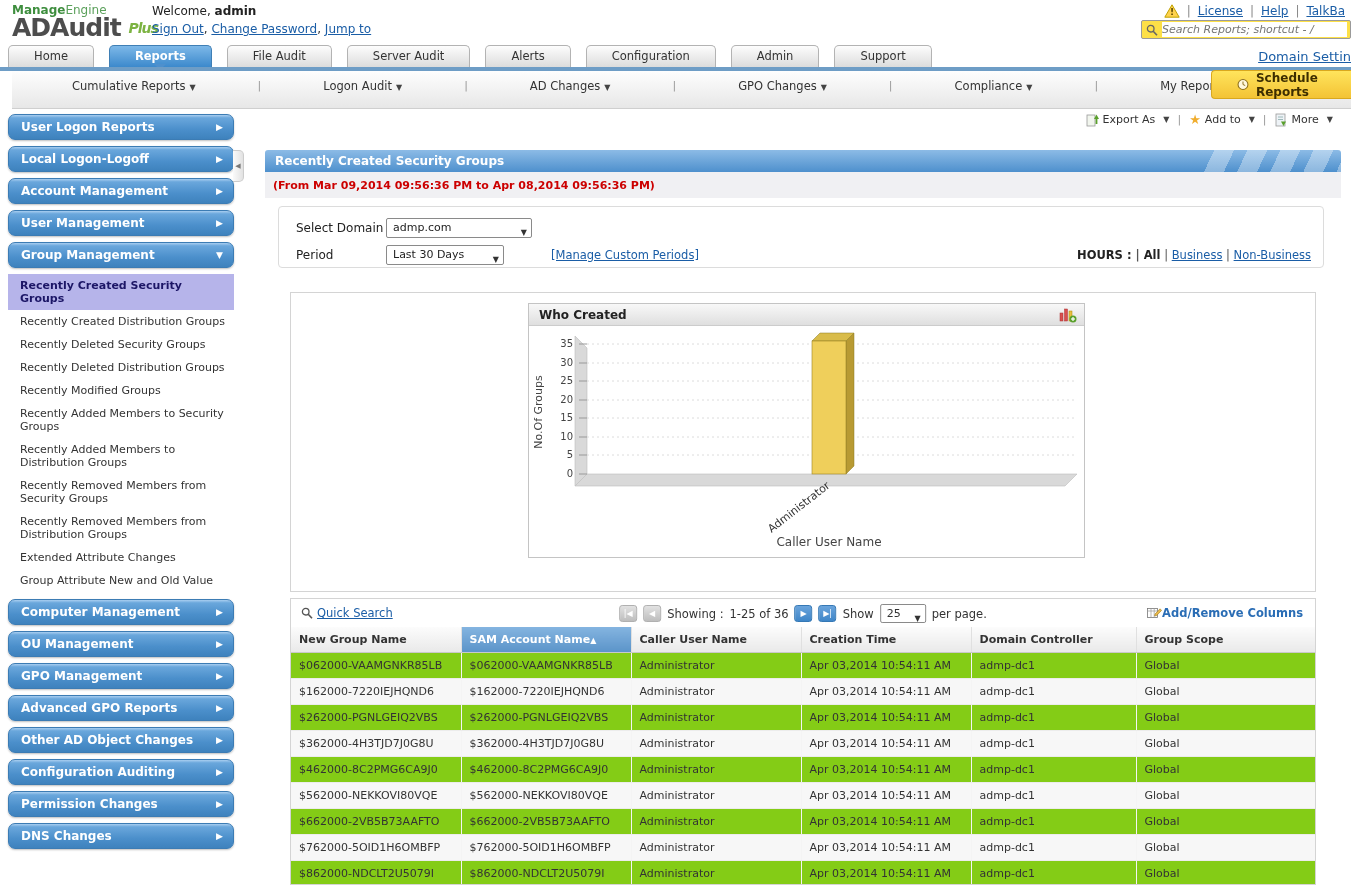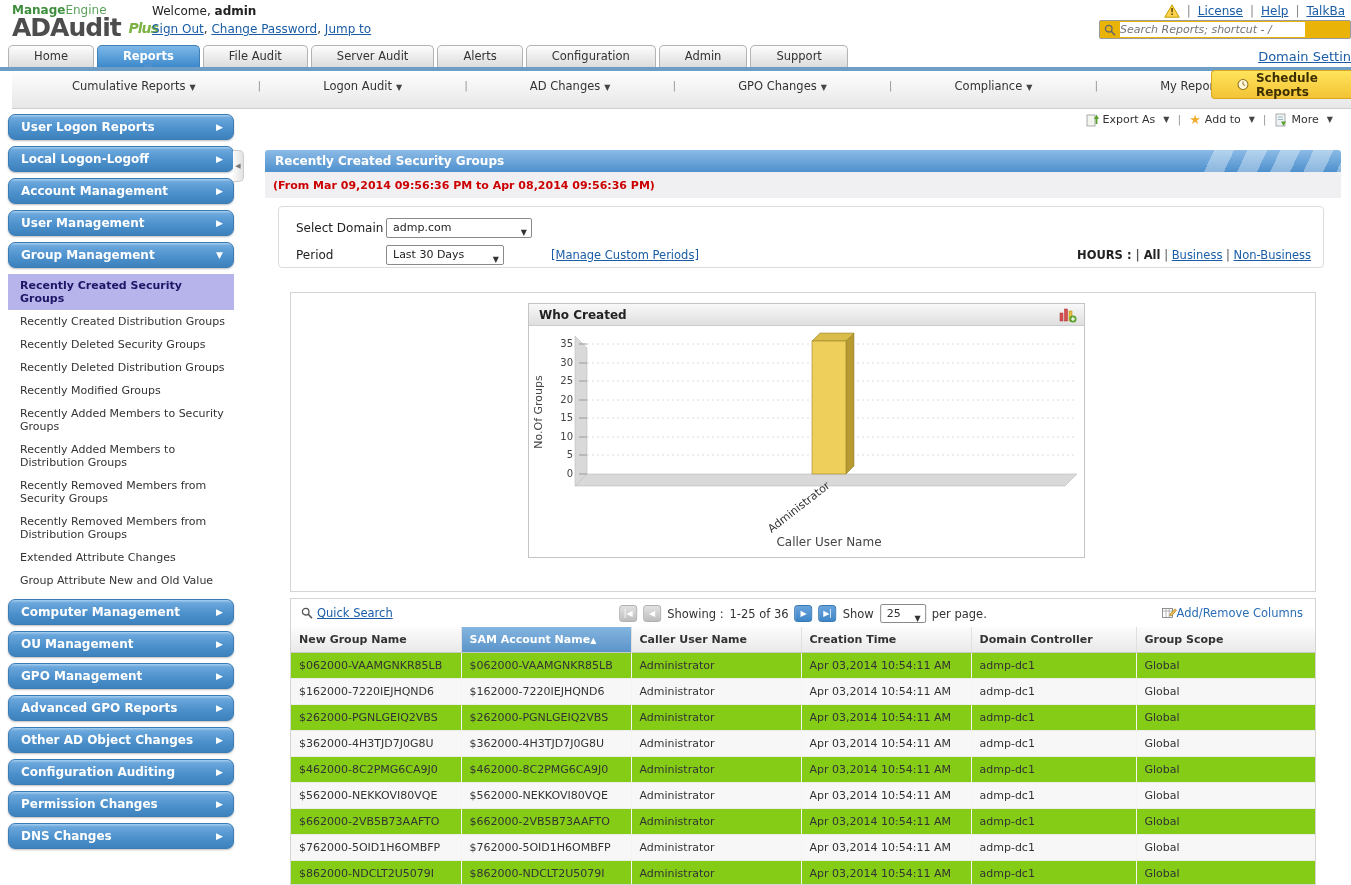--- a/index.html
+++ b/index.html
@@ -15,26 +15,26 @@
   .logo-line2 { font-size:25px; font-weight:bold; color:#4d4d4d; letter-spacing:-1px; line-height:22px; }
   .logo-plus { font-size:14px; font-style:italic; font-weight:bold; color:#7cb342; vertical-align:top; }
   .welcome-block { position:absolute; left:152px; top:4px; font-size:12px; }
   .welcome-line { color:#222; }
   .welcome-line b { font-weight:bold; }
   .sess-links { margin-top:4px; font-size:12px; }
   .sess-wrap:not(:last-child)::after { content:", "; color:#333; }
   .util-links { position:absolute; right:6px; top:4px; font-size:12px; display:flex; align-items:center; }
   .util-wrap { display:flex; align-items:center; }
   .util-wrap:not(:first-child)::before { content:"|"; color:#888; margin:0 7px; }
-  .search-box { position:absolute; right:0; top:20px; width:252px; height:19px; border:1px solid #9a9a9a; border-radius:2px; background:#eab308; }
+  .search-box { position:absolute; right:0; top:20px; width:210px; height:19px; border:1px solid #9a9a9a; border-radius:2px; background:#fde047; }
   .search-box input { position:absolute; left:20px; top:1px; width:185px; height:15px; border:none; outline:none; font-size:11px; font-style:italic; color:#777; font-family:"DejaVu Sans",sans-serif; }
   .search-box svg { position:absolute; left:4px; top:3px; }
 
   
-  #tabs { position:absolute; left:8px; top:45px; display:flex; gap:3px; height:22px; }
+  #tabs { position:absolute; left:8px; top:45px; display:flex; gap:15px; height:22px; }
   .tab { position:relative; height:22px; line-height:21px; padding:0 25px; font-size:11.5px; color:#333;
          background:linear-gradient(#fdfdfd,#dcdcdc); border:1px solid #b3b3b3; border-bottom:none;
          border-radius:5px 5px 0 0; cursor:pointer; white-space:nowrap; }
   .tab.active { background:linear-gradient(#7db8e8,#3c89cc); color:#fff; font-weight:bold; border-color:#3f7fb5; }
   .tab.active::after { content:""; position:absolute; left:50%; bottom:-9px; margin-left:-6px;
          border:6px solid transparent; border-top-color:#4e90cd; }
   #blue-strip { position:absolute; left:0; top:67px; width:1351px; height:4px; background:#6e9dc6; }
   #domain-settings { position:absolute; right:0; top:49px; font-size:13px; white-space:nowrap; }
 
   
@@ -112,21 +112,21 @@
   .pager { position:absolute; left:50%; top:5px; transform:translateX(-50%); display:flex; align-items:center; gap:6px; font-size:11.5px; white-space:nowrap; }
   .pg { width:18px; height:17px; border-radius:3px; font-size:8px; color:#fff; display:flex; align-items:center;
         justify-content:center; cursor:pointer; }
   .pg.gray { background:linear-gradient(#e2e2e2,#bdbdbd); border:1px solid #b0b0b0; }
   .pg.blue { background:linear-gradient(#6aa4dc,#3f86c8); border:1px solid #3578b5; }
   .show-dd { position:relative; width:46px; height:19px; border:1px solid #8a8a8a; border-radius:2px;
         font-size:11px; line-height:17px; padding-left:6px; cursor:pointer; }
   .show-dd .dd-caret { position:absolute; right:4px; top:5px; font-size:8px; }
   .show-dd .dd-caret::after { content:"▼"; }
   #addremove { position:absolute; right:12px; top:7px; display:flex; align-items:center; 
-        font-size:11.5px; color:#2a6db5; cursor:pointer; }
+        font-size:11.5px; color:#2a6db5; cursor:pointer;font-weight:bold; }
   #data-table { width:100%; border-collapse:collapse; table-layout:fixed; }
   #data-table th { height:25px; background:linear-gradient(#fcfcfc,#e9e9e9); border-right:1px solid #e0e0e0;
         border-bottom:1px solid #c9c9c9; font-size:11px; font-weight:bold; color:#333; text-align:left;
         padding-left:8px; cursor:pointer; white-space:nowrap; }
   #data-table th.sorted { background:linear-gradient(#84b4e0,#5b94c9); color:#fff; }
   #data-table td { height:26px; font-size:11px; color:#333; padding-left:8px; border-bottom:1px solid #ececec;
         border-right:1px solid #f4f4f4; white-space:nowrap; overflow:hidden; }
   #data-table tr:nth-child(even) td { background:#f7f7f7; }
   .sort-arrow { font-size:8px; }
 </style>

